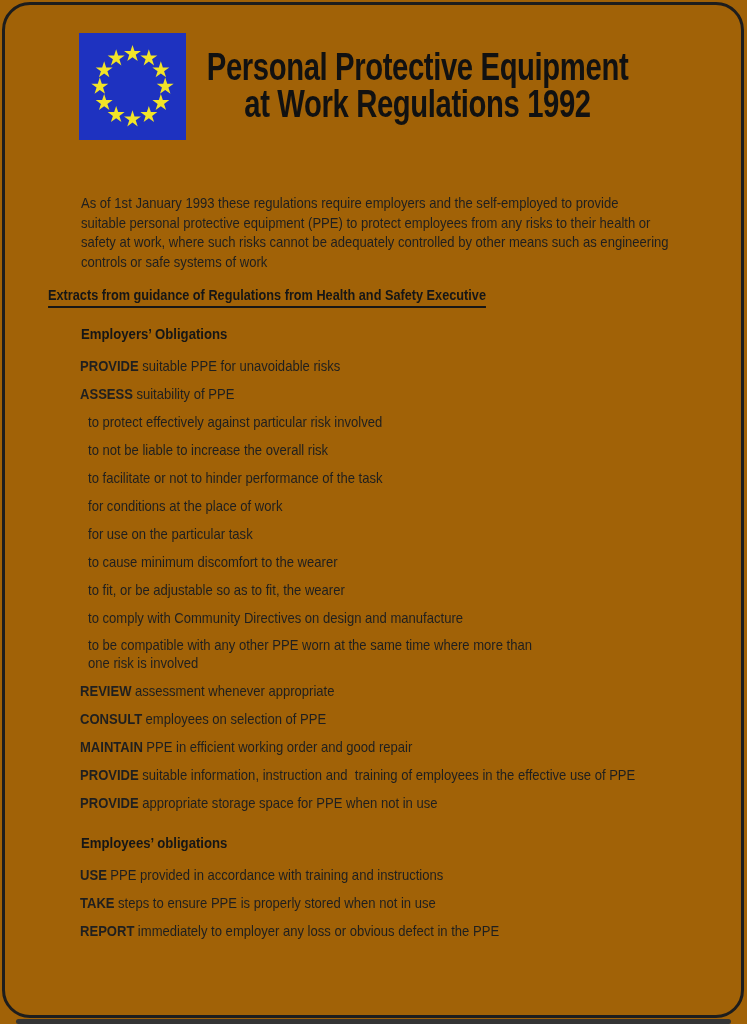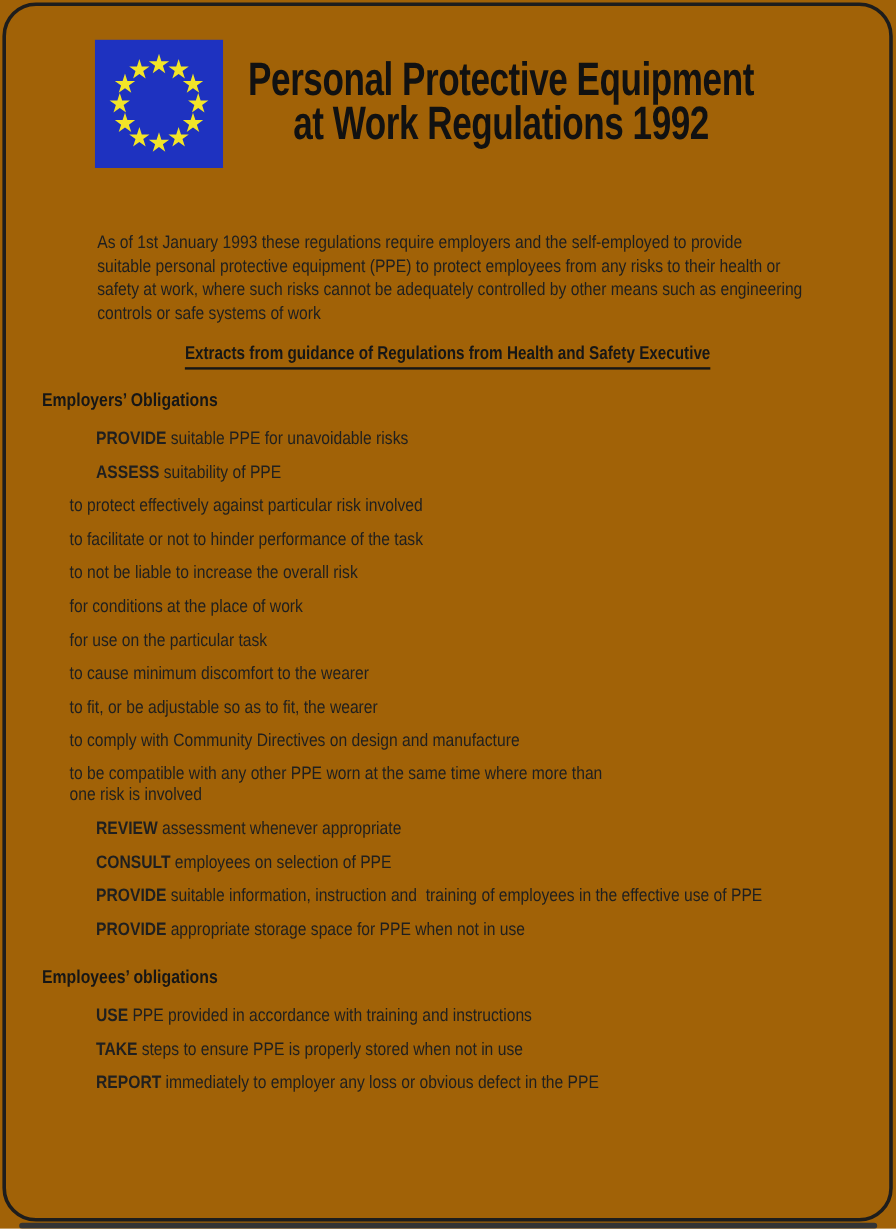--- a/index.html
+++ b/index.html
@@ -31,38 +31,38 @@
     letter-spacing:-0.5px;
     color:#111;
     transform:scaleX(0.75);
     transform-origin:50% 0;
     white-space:pre;
   }
   
   .intro{position:absolute;left:81px;top:193px;font-size:15px;line-height:19.5px;}
   .intro .ln{display:block;white-space:pre;transform:scaleX(0.87);transform-origin:0 0;}
   
-  .extract{position:absolute;left:0;top:286px;width:100%;display:flex;justify-content:center;}
+  .extract{position:absolute;left:0;top:286px;width:100%;display:flex;justify-content:flex-start;}
   .extract .hd{
     font-weight:bold;font-size:15.5px;line-height:17px;
     padding-bottom:3px;border-bottom:2.5px solid #161616;
     white-space:pre;
     transform:scaleX(0.82);transform-origin:50% 0;
     color:#161616;
   }
   
   .obl{position:absolute;left:0;top:324px;right:0;font-size:15px;}
   .sec-hd{
-    padding-left:35px;font-weight:bold;font-size:15.5px;line-height:19px;
+    padding-left:81px;font-weight:bold;font-size:15.5px;line-height:19px;
     margin-bottom:13px;color:#161616;
   }
   .sec-hd .ln{white-space:pre;transform:scaleX(0.85);transform-origin:0 0;display:inline-block;}
   .li{line-height:19px;margin-bottom:9px;}
   .li.kw{padding-left:80px;}
-  .li.sub{padding-left:58px;}
+  .li.sub{padding-left:88px;}
   .li .ln{white-space:pre;transform:scaleX(0.87);transform-origin:0 50%;display:inline-block;}
   .li.two .ln{display:block;line-height:18px;transform-origin:0 0;}
   .li b{margin-right:4px;}
   .emp2-hd{margin-top:21px;}
 </style>
 </head>
 <body>
 
 <div class="page">
   <div class="frame"></div>
@@ -103,34 +103,35 @@
     </div>
 
   <div class="obl">
 
     <div class="sec-hd"><span class="ln">Employers’ Obligations</span></div>
 
     <div class="li kw"><span class="ln"><b>PROVIDE</b><span>suitable PPE for unavoidable risks</span></span></div>
     <div class="li kw"><span class="ln"><b>ASSESS</b><span>suitability of PPE</span></span></div>
 
     <div class="li sub"><span class="ln">to protect effectively against particular risk involved</span></div>
+    <div class="li sub"><span class="ln">to not be liable to increase the overall risk</span></div>
     <div class="li sub"><span class="ln">to facilitate or not to hinder performance of the task</span></div>
-    <div class="li sub"><span class="ln">to not be liable to increase the overall risk</span></div>
     <div class="li sub"><span class="ln">for conditions at the place of work</span></div>
     <div class="li sub"><span class="ln">for use on the particular task</span></div>
     <div class="li sub"><span class="ln">to cause minimum discomfort to the wearer</span></div>
     <div class="li sub"><span class="ln">to fit, or be adjustable so as to fit, the wearer</span></div>
     <div class="li sub"><span class="ln">to comply with Community Directives on design and manufacture</span></div>
     <div class="li sub two">
         <span class="ln">to be compatible with any other PPE worn at the same time where more than</span>
         <span class="ln">one risk is involved</span>
       </div>
 
     <div class="li kw"><span class="ln"><b>REVIEW</b><span>assessment whenever appropriate</span></span></div>
     <div class="li kw"><span class="ln"><b>CONSULT</b><span>employees on selection of PPE</span></span></div>
+    <div class="li kw"><span class="ln"><b>MAINTAIN</b><span>PPE in efficient working order and good repair</span></span></div>
     <div class="li kw"><span class="ln"><b>PROVIDE</b><span>suitable information, instruction and  training of employees in the effective use of PPE</span></span></div>
     <div class="li kw"><span class="ln"><b>PROVIDE</b><span>appropriate storage space for PPE when not in use</span></span></div>
 
     <div class="sec-hd emp2-hd"><span class="ln">Employees’ obligations</span></div>
 
     <div class="li kw"><span class="ln"><b>USE</b><span>PPE provided in accordance with training and instructions</span></span></div>
     <div class="li kw"><span class="ln"><b>TAKE</b><span>steps to ensure PPE is properly stored when not in use</span></span></div>
     <div class="li kw"><span class="ln"><b>REPORT</b><span>immediately to employer any loss or obvious defect in the PPE</span></span></div>
 
   </div>

